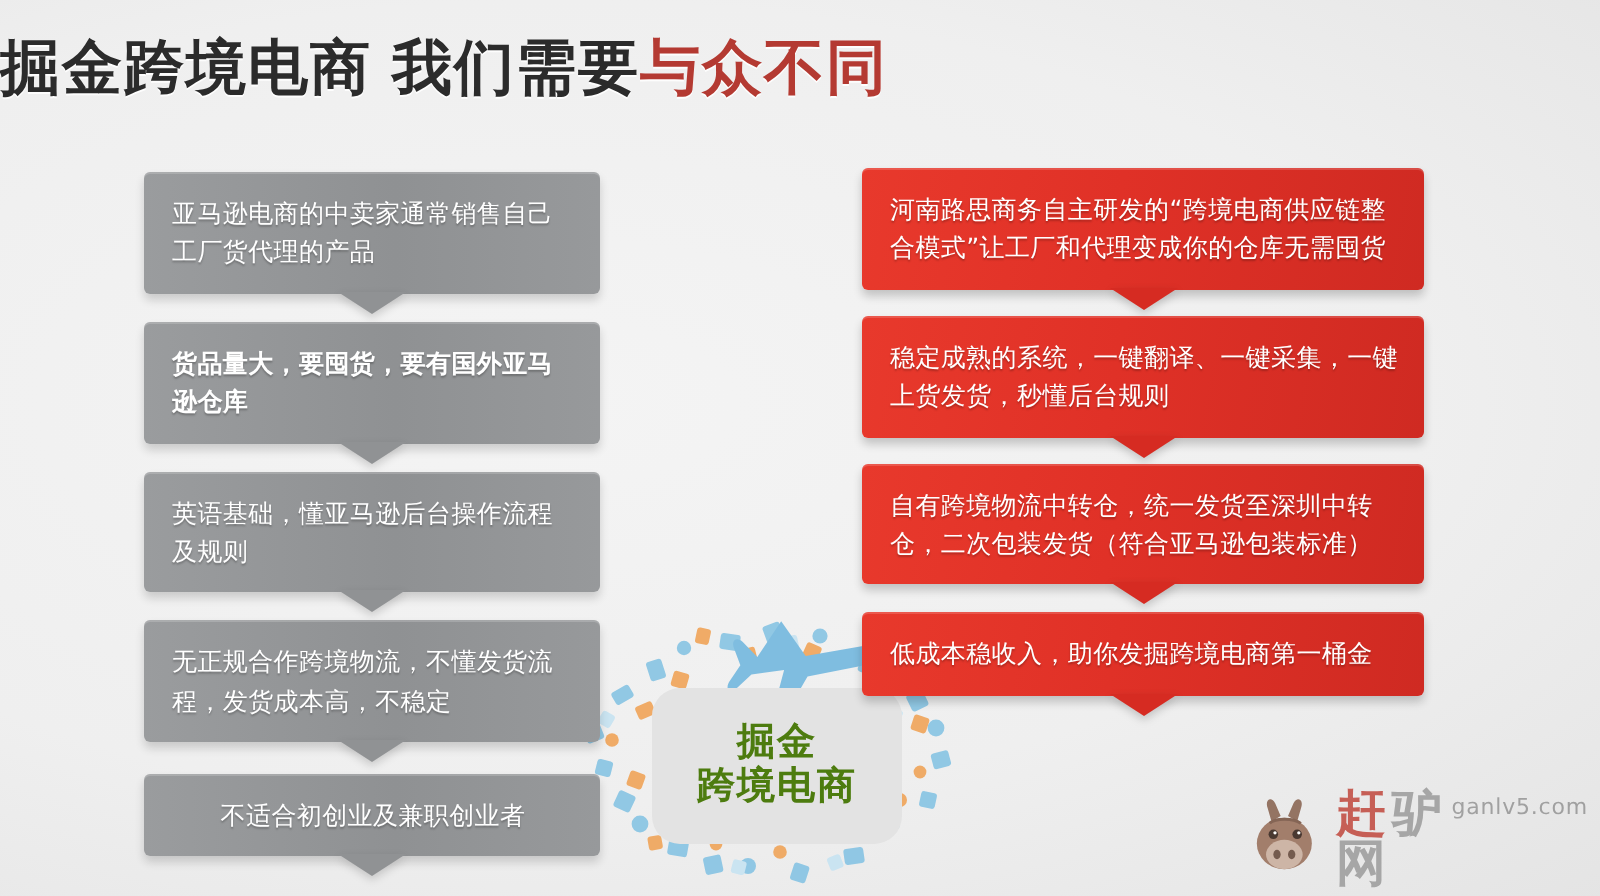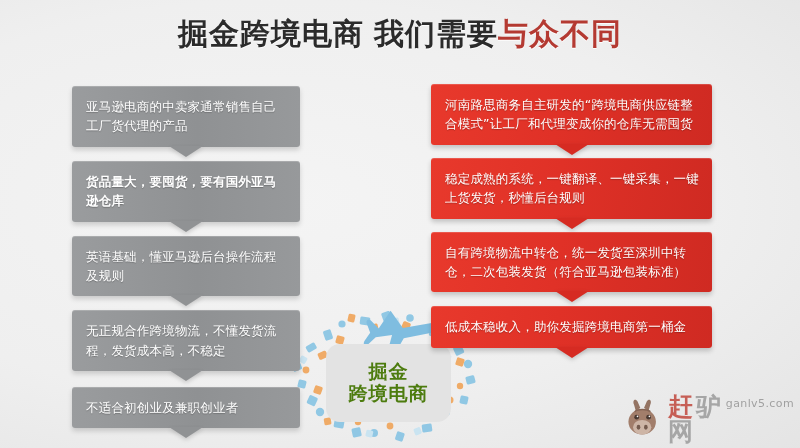--- a/index.html
+++ b/index.html
@@ -12,21 +12,21 @@
     position: relative;
     width: 800px; height: 448px;
     background:
       radial-gradient(ellipse 120% 100% at 35% 45%, #f4f4f4 0%, #efefef 45%, #e4e4e4 78%, #dcdcdc 100%);
   }
 
   
   .title-wrap {
     position: absolute;
     top: 14px; left: 0; width: 800px;
-    text-align: center;
+    text-align: left;
   }
   .title {
     font-size: 30px;
     font-weight: 700;
     letter-spacing: 1px;
     color: #2b2b2b;
     white-space: nowrap;
     text-shadow: 0 1px 0 rgba(255,255,255,0.85);
   }
   .title .hl { color: #b43a32; }
@@ -87,21 +87,21 @@
   }
   .box.gray .notch { border-top: 11px solid #909294; filter: drop-shadow(0 2px 2px rgba(0,0,0,0.16)); }
 
   
   .box.red {
     background: linear-gradient(100deg, #e8392c 0%, #e03127 45%, #cf2a22 100%);
     box-shadow: 0 3px 5px rgba(0,0,0,0.2), inset 0 1px 0 rgba(255,255,255,0.16);
   }
   .box.red .notch { border-top: 11px solid #d62b22; filter: drop-shadow(0 2px 2px rgba(0,0,0,0.18)); }
 
-  .box.center-text { text-align: left; }
+  .box.center-text { text-align: center; }
 
   
   .gl0 { margin-top: 0; }
   .gl1 { margin-top: 14px; font-weight: bold; }
   .gl2 { margin-top: 14px; }
   .gl3 { margin-top: 14px; }
   .gl4 { margin-top: 16px; }
 
   
   .rr0 { margin-top: 0; }

